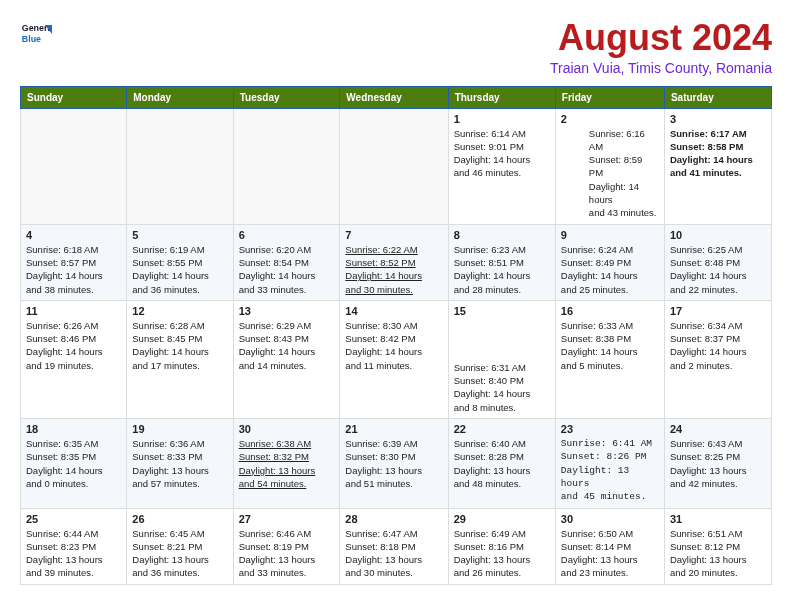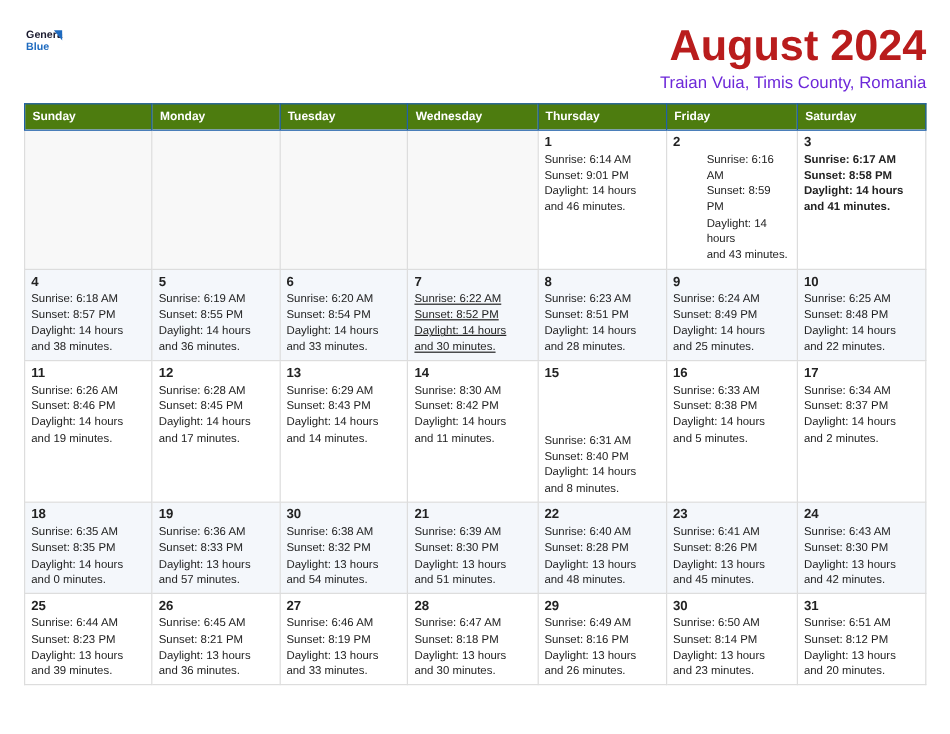--- a/index.html
+++ b/index.html
@@ -260,50 +260,50 @@
           </td>
           <td>
             <span class="day-num">19</span>
             <div class="day-info" style="white-space: pre-line;">Sunrise: 6:36 AM
 Sunset: 8:33 PM
 Daylight: 13 hours
 and 57 minutes.</div>
           </td>
           <td>
             <span class="day-num">30</span>
-            <div class="day-info" style="white-space: pre-line;">Sunrise: 6:38 AM
+            <div class="day-info" style="white-space: pre-line; text-decoration: underline;">Sunrise: 6:38 AM
 Sunset: 8:32 PM
 Daylight: 13 hours
 and 54 minutes.</div>
           </td>
           <td>
             <span class="day-num">21</span>
             <div class="day-info" style="white-space: pre-line;">Sunrise: 6:39 AM
 Sunset: 8:30 PM
 Daylight: 13 hours
 and 51 minutes.</div>
           </td>
           <td>
             <span class="day-num">22</span>
             <div class="day-info" style="white-space: pre-line;">Sunrise: 6:40 AM
 Sunset: 8:28 PM
 Daylight: 13 hours
 and 48 minutes.</div>
           </td>
           <td>
             <span class="day-num">23</span>
-            <div class="day-info" style="white-space: pre-line;">Sunrise: 6:41 AM
+            <div class="day-info" style="white-space: pre-line; font-family: Liberation Mono, monospace;">Sunrise: 6:41 AM
 Sunset: 8:26 PM
 Daylight: 13 hours
 and 45 minutes.</div>
           </td>
           <td>
             <span class="day-num">24</span>
             <div class="day-info" style="white-space: pre-line;">Sunrise: 6:43 AM
-Sunset: 8:30 PM
+Sunset: 8:25 PM
 Daylight: 13 hours
 and 42 minutes.</div>
           </td>
         </tr>
         <tr>
           <td>
             <span class="day-num">25</span>
             <div class="day-info" style="white-space: pre-line;">Sunrise: 6:44 AM
 Sunset: 8:23 PM
 Daylight: 13 hours

